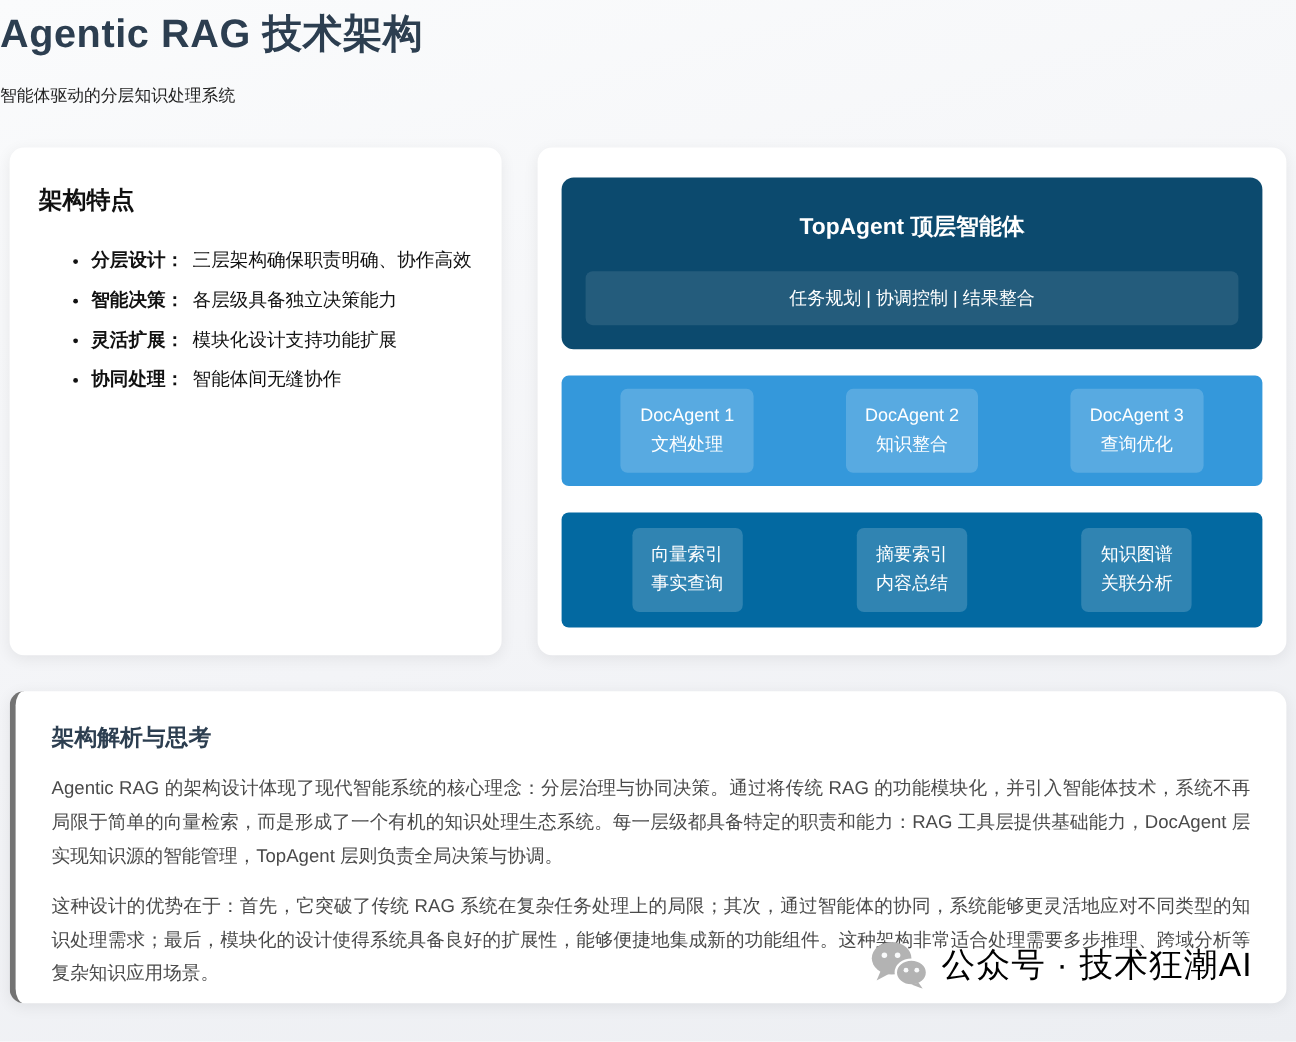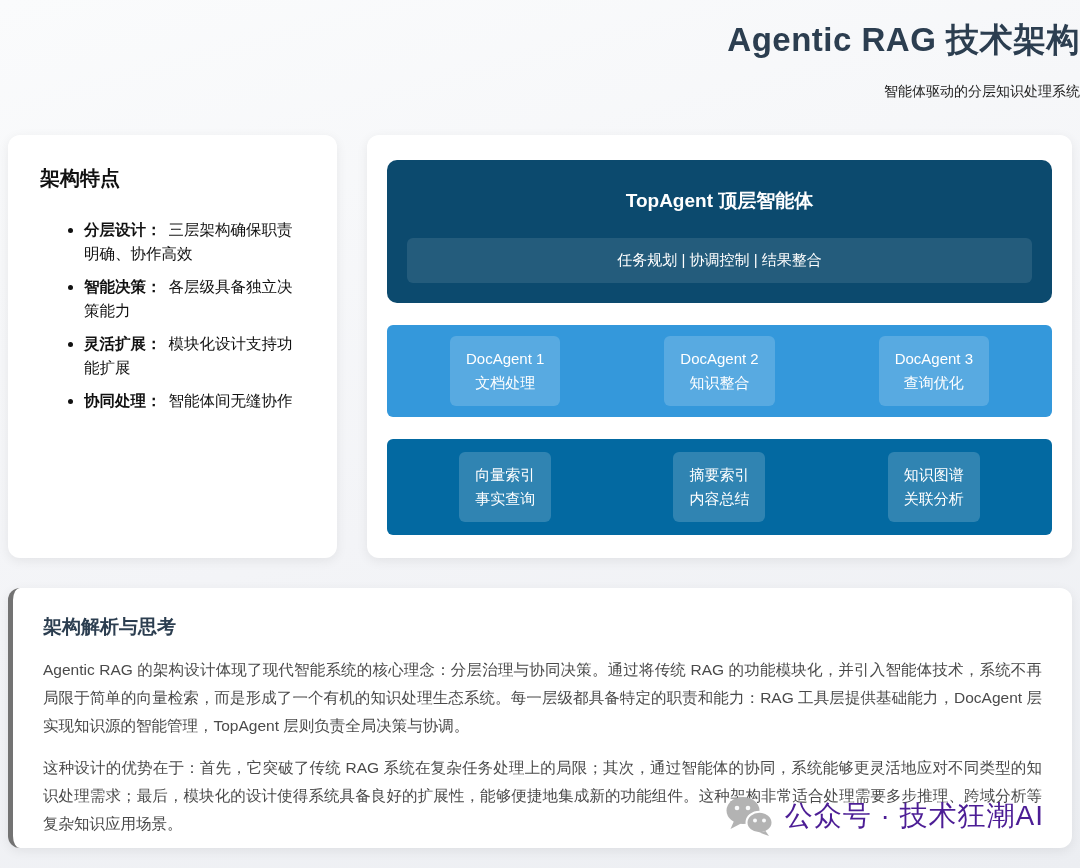--- a/index.html
+++ b/index.html
@@ -6,36 +6,36 @@
   html, body { margin: 0; padding: 0; }
   body {
     width: 1080px; height: 868px;
     background: linear-gradient(165deg, #fafbfc 0%, #f3f4f7 55%, #eceef2 100%);
     font-family: "Liberation Sans", sans-serif;
     overflow: hidden;
   }
   .page { width: 1080px; height: 868px; position: relative; }
 
   
-  .header { text-align: right; padding-top: 18px; }
+  .header { text-align: left; padding-top: 6px; }
   .page-title {
     margin: 0; font-size: 33px; font-weight: bold;
     color: #2c3e50; letter-spacing: 0.5px; line-height: 1.35;
   }
   .page-subtitle { margin: 20px 0 0; font-size: 14px; color: #1f1f1f; }
 
   
   .card {
     background: #ffffff; border-radius: 12px;
     box-shadow: 0 3px 12px rgba(0,0,0,0.07);
   }
   .top-row { display: flex; gap: 30px; margin: 34px 8px 0; }
 
   
-  .features-card { width: 329px; height: 423px; padding: 30px 32px; flex: none; }
+  .features-card { width: 410px; height: 423px; padding: 30px 24px; flex: none; }
   .features-heading { margin: 0; font-size: 20px; font-weight: bold; color: #111; }
   .features-list { margin: 26px 0 0; padding-left: 44px; }
   .features-list li { font-size: 15.5px; color: #111; margin-bottom: 9px; line-height: 1.55; font-family: Liberation Serif, serif; }
   .feature-term { font-weight: bold; margin-right: 7px; }
 
   
   .diagram-card { flex: 1; height: 423px; padding: 25px 20px; }
 
   .top-layer {
     background: #0c4a6e; border-radius: 10px;
@@ -72,21 +72,21 @@
   .analysis-heading { margin: 0 0 16px; font-size: 19px; font-weight: bold; color: #2c3e50; }
   .analysis-paragraph {
     margin: 0 0 13px; font-size: 15.5px; color: #4a4a4a;
     line-height: 1.83; text-align: justify;
   }
 
   
   .watermark {
     position: absolute; right: 28px; bottom: 12px;
     display: flex; align-items: center; gap: 12px;
-    color: #4c1d95; font-size: 28px; letter-spacing: 1px;
+    color: #000000; font-size: 28px; letter-spacing: 1px;
     white-space: nowrap;
   }
   .wechat-icon { flex: none; display: block; }
 </style>
 </head>
 <body>
 
 <div class="page">
 
   <header class="header">

